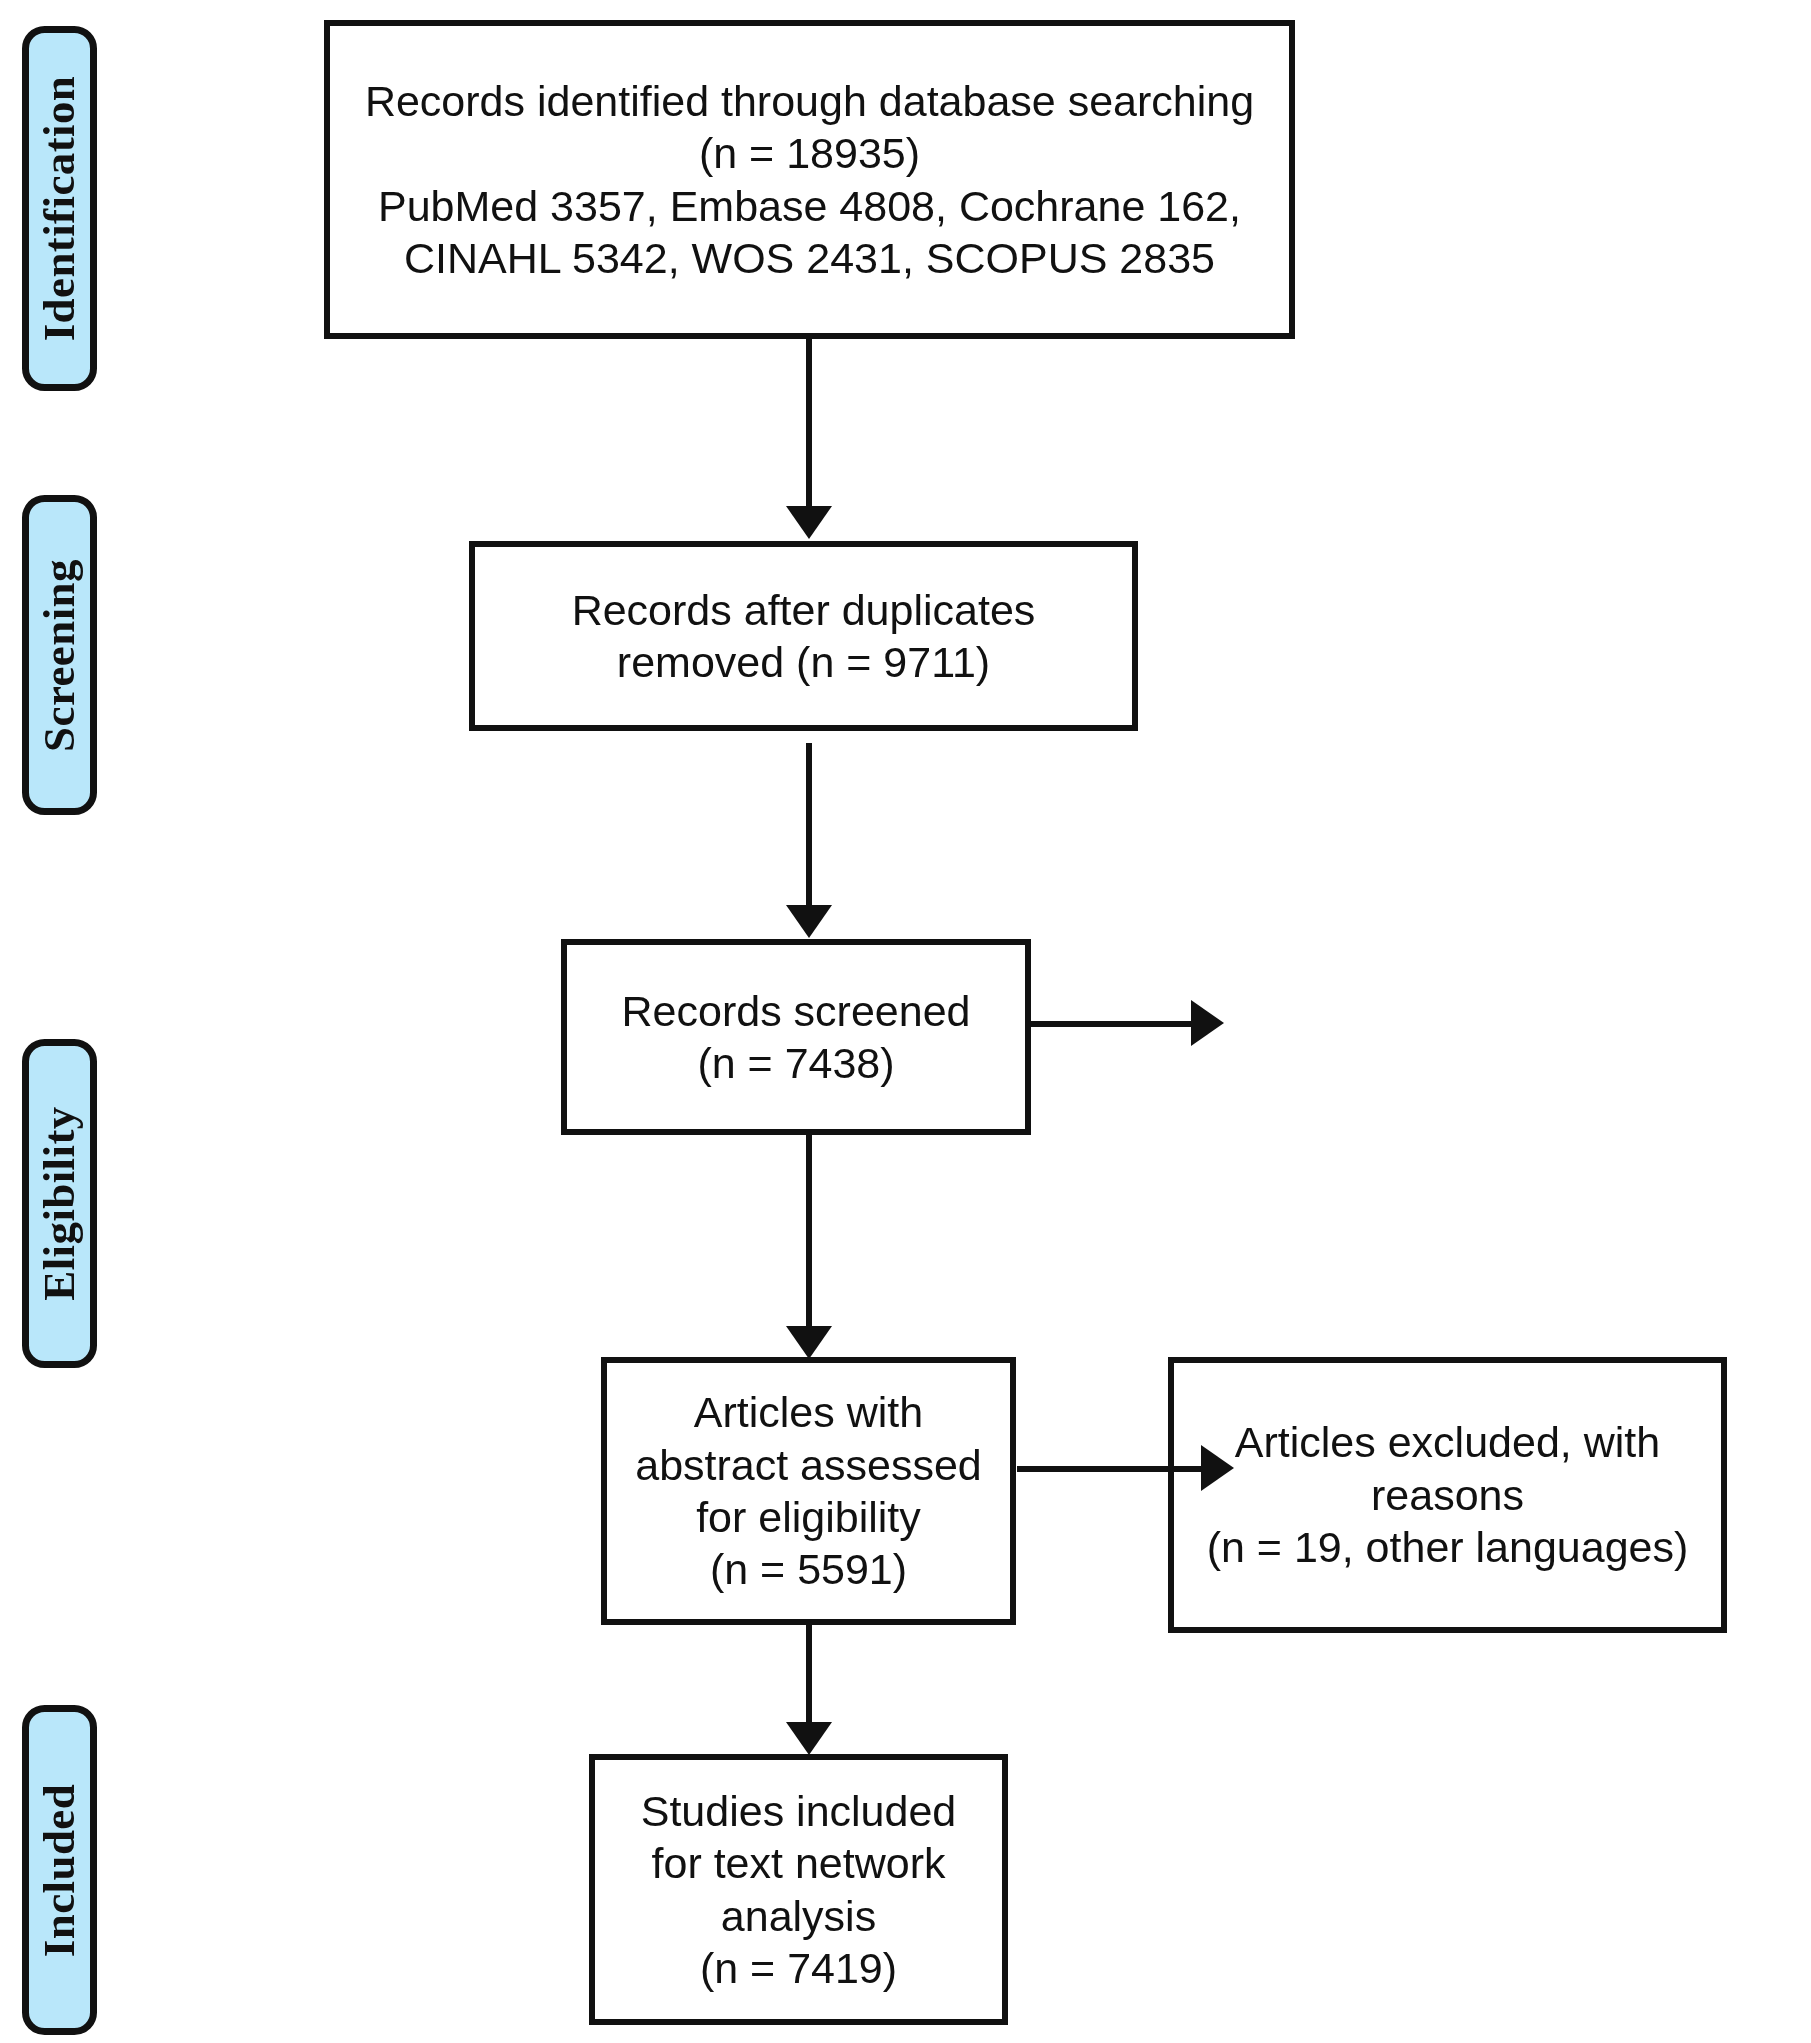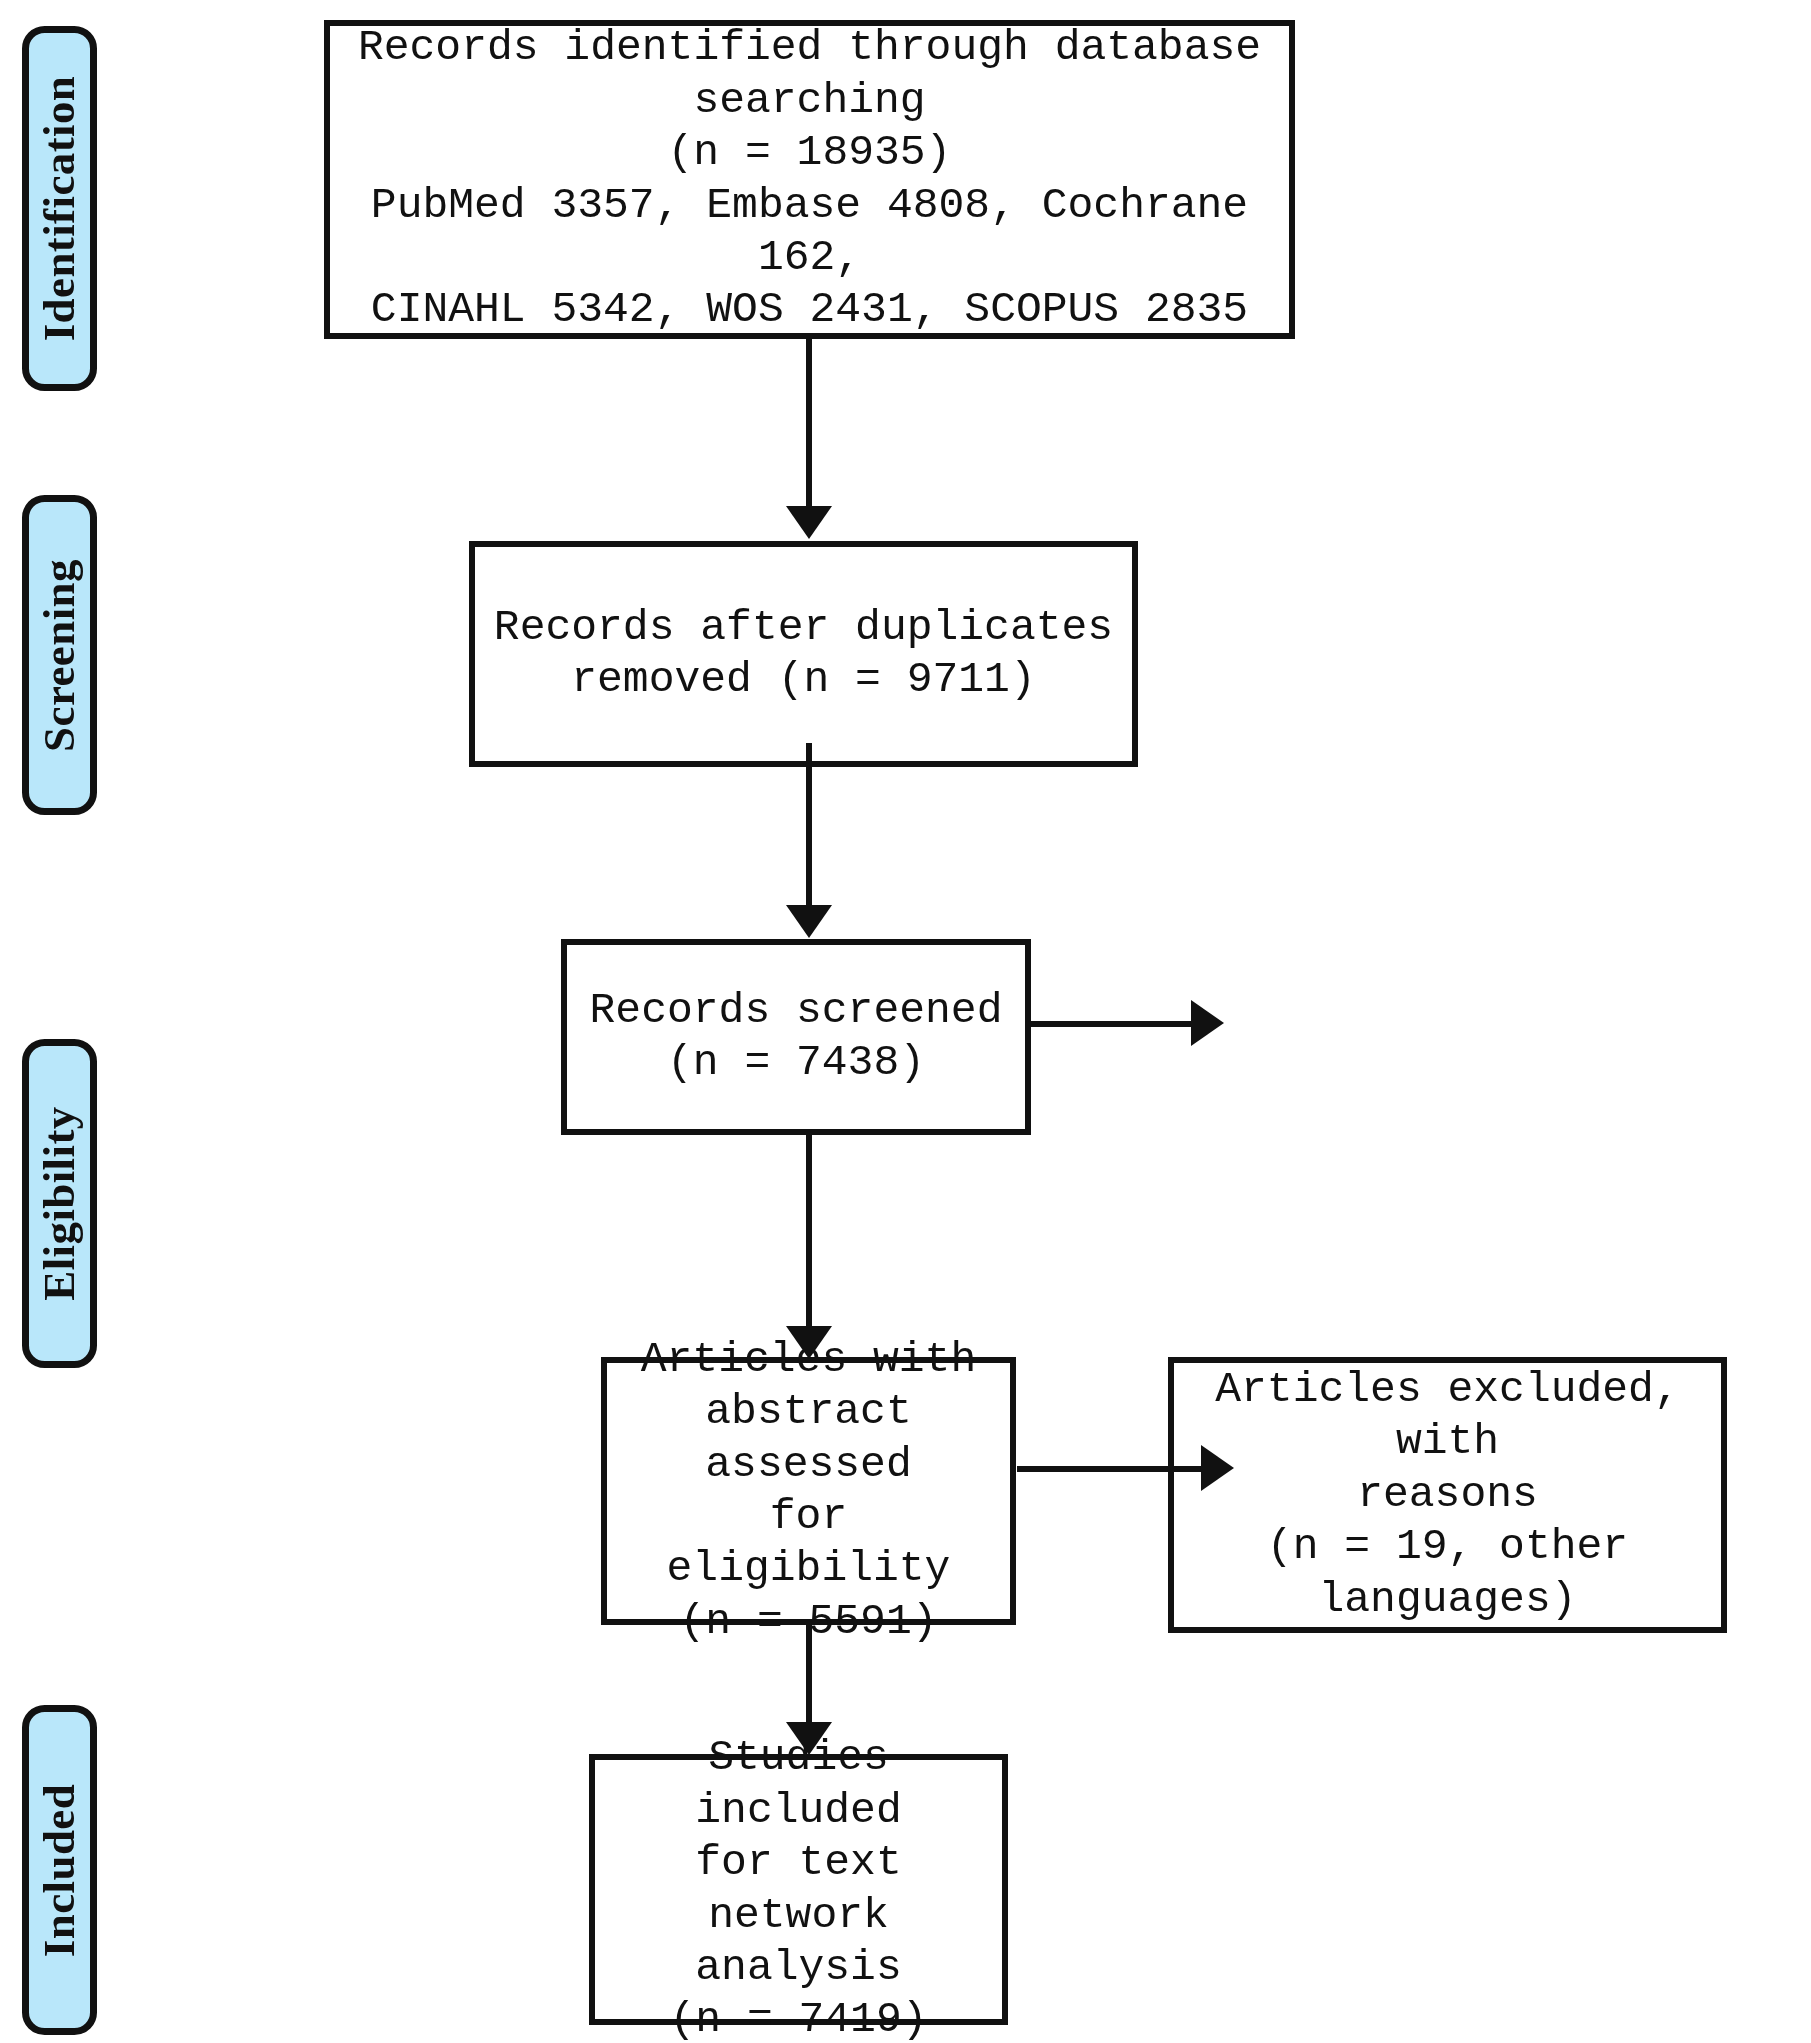--- a/index.html
+++ b/index.html
@@ -49,21 +49,21 @@
     align-items: center;
     justify-content: center;
     text-align: center;
   }
   .flow-box .box-text {
     font-size: 43px;
     line-height: 1.22;
     color: #111111;
     padding: 0 12px;
     white-space: pre-line;
-    font-family: Liberation Mono, monospace;
+    font-family: Liberation Sans, sans-serif;
   }
 
   
   .connector {
     position: absolute;
   }
   .v-line {
     position: absolute;
     width: 6px;
     background: #111111;
@@ -111,21 +111,21 @@
     <span class="stage-text">Included</span>
   </div>
 
   <div class="flow-box" style="left:324px; top:20px; width:971px; height:319px;">
     <span class="box-text">Records identified through database searching
 (n = 18935)
 PubMed 3357, Embase 4808, Cochrane 162,
 CINAHL 5342, WOS 2431, SCOPUS 2835</span>
   </div>
 
-  <div class="flow-box" style="left:469px; top:541px; width:669px; height:226px;">
+  <div class="flow-box" style="left:469px; top:541px; width:669px; height:190px;">
     <span class="box-text">Records after duplicates
 removed (n = 9711)</span>
   </div>
 
   <div class="flow-box" style="left:561px; top:939px; width:470px; height:196px;">
     <span class="box-text">Records screened
 (n = 7438)</span>
   </div>
 
 

